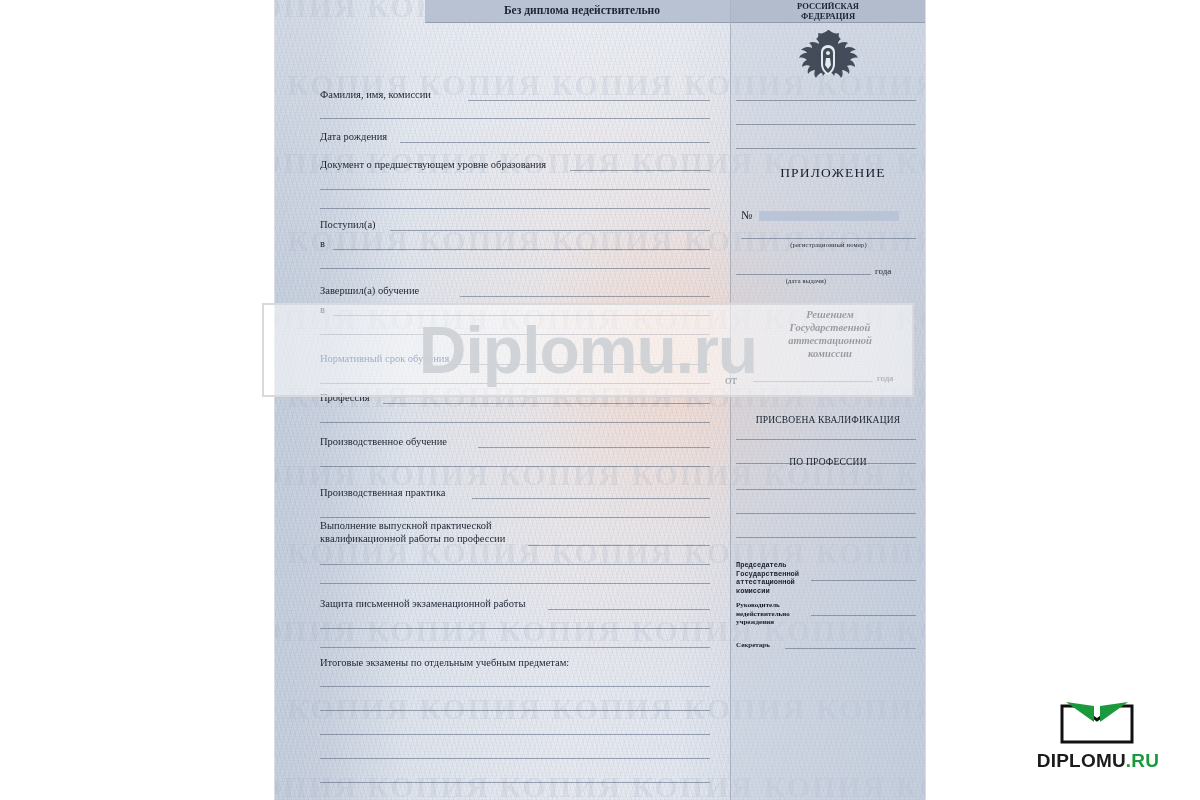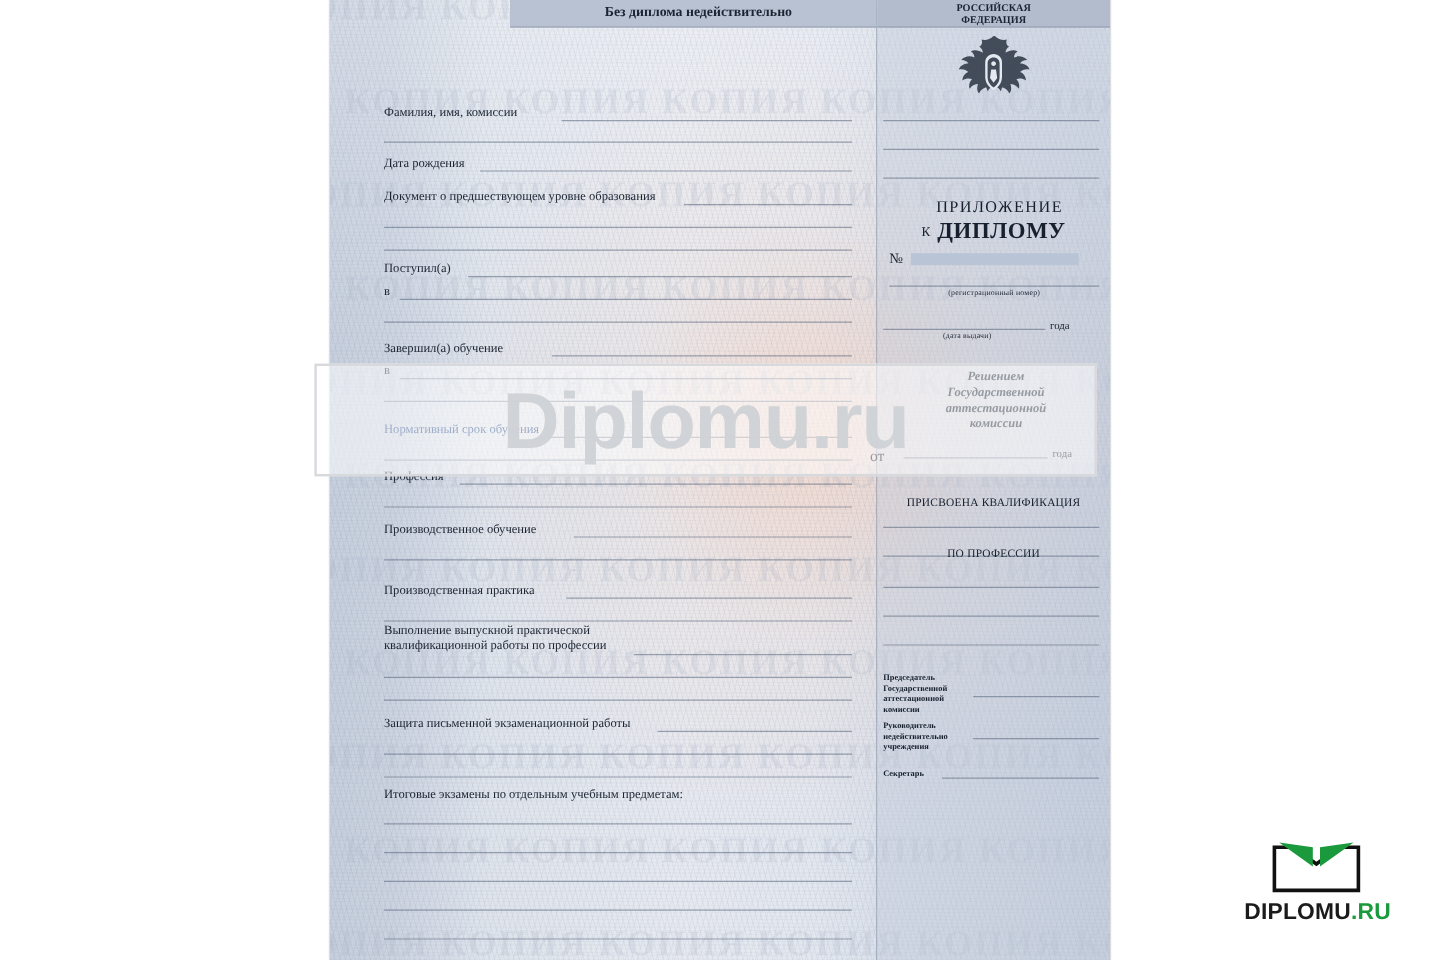--- a/index.html
+++ b/index.html
@@ -193,24 +193,20 @@
   <div class="ln" style="left:45px;top:710px;width:390px;"></div>
   <div class="ln" style="left:45px;top:734px;width:390px;"></div>
   <div class="ln" style="left:45px;top:758px;width:390px;"></div>
   <div class="ln" style="left:45px;top:782px;width:390px;"></div>
 
   <div class="ln" style="left:461px;top:100px;width:180px;"></div>
   <div class="ln" style="left:461px;top:124px;width:180px;"></div>
   <div class="ln" style="left:461px;top:148px;width:180px;"></div>
 
   <div class="rlbl" id="prilozh">ПРИЛОЖЕНИЕ</div>
-  <div class="rlbl" id="kdiplomu">
-    <span class="k">К</span>
-    <span>ДИПЛОМУ</span>
-  </div>
 
   <div id="numrow">
     <span class="nsym">№</span>
     <span class="nfill"></span>
   </div>
   <div class="ln" style="left:466px;top:238px;width:175px;"></div>
   <div class="cap" style="left:461px;top:241px;width:185px;">(регистрационный номер)</div>
 
   <div class="ln" style="left:461px;top:274px;width:135px;"></div>
   <div class="rlbl" style="left:600px;top:266px;width:48px;font-size:9px;text-align:left;">года</div>
@@ -229,21 +225,21 @@
 
   <div class="rlbl" style="left:456px;top:415px;width:194px;font-size:9.5px;letter-spacing:.2px;">ПРИСВОЕНА КВАЛИФИКАЦИЯ</div>
   <div class="ln" style="left:461px;top:439px;width:180px;"></div>
   <div class="ln" style="left:461px;top:463px;width:180px;"></div>
 
   <div class="rlbl" style="left:456px;top:457px;width:194px;font-size:9.5px;letter-spacing:.2px;">ПО ПРОФЕССИИ</div>
   <div class="ln" style="left:461px;top:489px;width:180px;"></div>
   <div class="ln" style="left:461px;top:513px;width:180px;"></div>
   <div class="ln" style="left:461px;top:537px;width:180px;"></div>
 
-  <div class="sigblk" style="left:461px;top:561px;">
+  <div class="sigblk" style="left:461px;top:561px;font-family:Liberation Mono, monospace;">
     <span>Председатель</span><br>
     <span>Государственной</span><br>
     <span>аттестационной</span><br>
     <span>комиссии</span>
   </div>
   <div class="ln" style="left:536px;top:580px;width:105px;"></div>
 
   <div class="sigblk" style="left:461px;top:601px;">
     <span>Руководитель</span><br>
     <span>недействительно</span><br>

